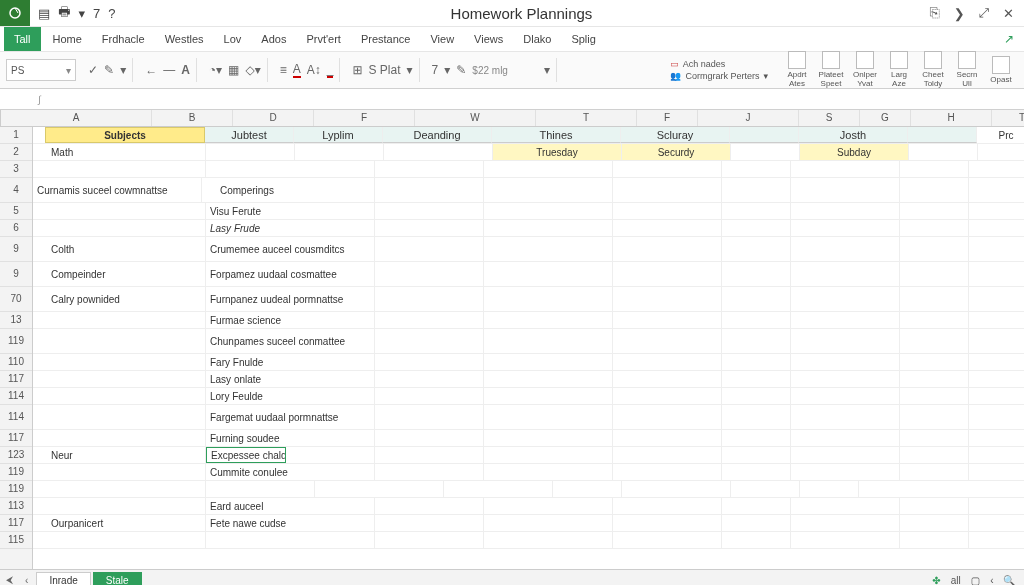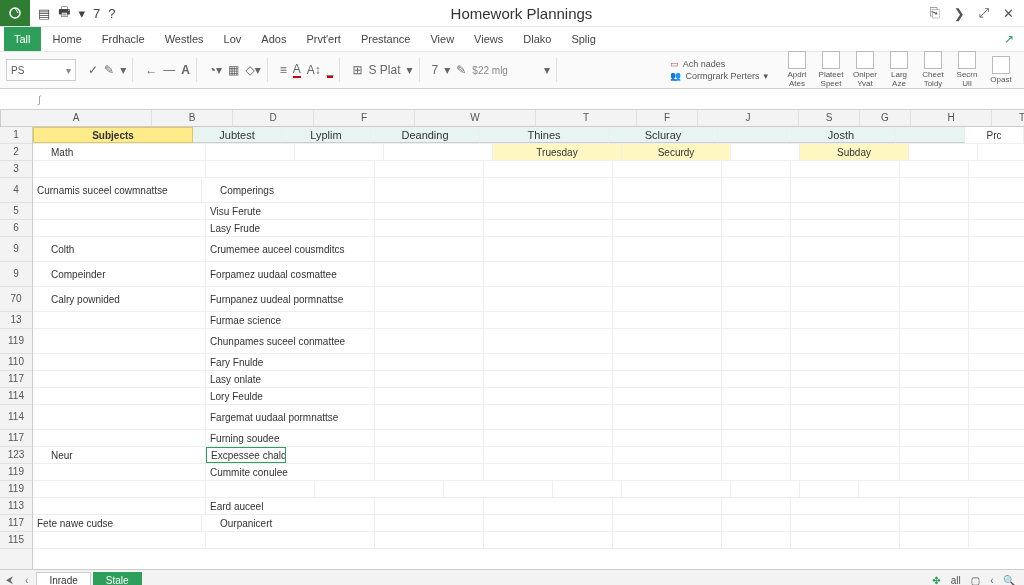--- a/index.html
+++ b/index.html
@@ -29,21 +29,21 @@
   .rowhead-spacer { width: 32px; border-right: 1px solid #ccc; background: #f3f3f3; }
   .col-head { border-right: 1px solid #e0e0e0; text-align: center; line-height: 16px; flex: 0 0 auto; }
   .body { display: flex; height: calc(100% - 16px); overflow-y: auto; }
   .row-heads { width: 32px; flex: 0 0 32px; background: #f3f3f3; border-right: 1px solid #ccc; font-size: 10px; color: #555; }
   .row-head { height: 16px; line-height: 16px; text-align: center; border-bottom: 1px solid #e0e0e0; }
   .row-head.tall { height: 24px; line-height: 24px; }
   .cells { position: relative; flex: 1; }
   .crow { display: flex; height: 16px; border-bottom: 1px solid #eee; }
   .crow.tall { height: 24px; }
   .cell { border-right: 1px solid #eee; padding: 0 4px; overflow: hidden; white-space: nowrap; font-size: 10px; display: flex; align-items: center; flex: 0 0 auto; }
-  .hdr-yellow { background: #ffeb8a; font-weight: bold; border: 1px solid #d9c96a; justify-content: center; }
+  .hdr-yellow { background: #ffeb8a; font-weight: bold; border: 1px solid #d9c96a; justify-content: center; margin-left: 12px; }
   .hdr-teal { background: #e8f4f2; border-bottom: 1px solid #ccc; justify-content: center; font-size: 11px; }
   .hdr-day { background: #fff7c2; justify-content: center; }
   .hdr-default { justify-content: center; }
   .selected-cell { border: 1px solid #2e9e5b; box-sizing: border-box; }
   .tabbar { height: 20px; background: #f3f3f3; display: flex; align-items: center; border-top: 1px solid #ccc; font-size: 10px; }
   .tabbar .nav { padding: 0 6px; color: #666; cursor: pointer; }
   .sheet-tab { padding: 2px 12px; border: 1px solid #ccc; background: #fff; margin-left: 2px; cursor: pointer; }
   .sheet-tab.active { background: #2e9e5b; color: #fff; border-color: #2e9e5b; }
   .status-right { margin-left: auto; display: flex; align-items: center; gap: 10px; padding: 0 8px; color: #555; }
   svg { display: block; }
@@ -283,21 +283,21 @@
           <div class="cell " style="width: 100px;"></div>
           <div class="cell " style="width: 120px;"></div>
           <div class="cell " style="width: 100px;"></div>
           <div class="cell " style="width: 60px;"></div>
           <div class="cell " style="width: 100px;"></div>
           <div class="cell " style="width: 60px;"></div>
           <div class="cell " style="width: 50px;"></div>
         </div>
         <div class="crow">
           <div class="cell " style="width: 150px; padding-left: 18px;"></div>
-          <div class="cell " style="width: 160px; white-space: normal; line-height: 1.1; overflow: visible;">Lasy Frude</div>
+          <div class="cell " style="width: 160px; white-space: normal; line-height: 1.1; overflow: visible; font-style: italic;">Lasy Frude</div>
           <div class="cell " style="width: 100px;"></div>
           <div class="cell " style="width: 120px;"></div>
           <div class="cell " style="width: 100px;"></div>
           <div class="cell " style="width: 60px;"></div>
           <div class="cell " style="width: 100px;"></div>
           <div class="cell " style="width: 60px;"></div>
           <div class="cell " style="width: 50px;"></div>
         </div>
         <div class="crow tall">
           <div class="cell " style="width: 150px; padding-left: 18px;">Colth</div>
@@ -447,22 +447,22 @@
           <div class="cell " style="width: 160px; white-space: normal; line-height: 1.1; overflow: visible;">Eard auceel</div>
           <div class="cell " style="width: 100px;"></div>
           <div class="cell " style="width: 120px;"></div>
           <div class="cell " style="width: 100px;"></div>
           <div class="cell " style="width: 60px;"></div>
           <div class="cell " style="width: 100px;"></div>
           <div class="cell " style="width: 60px;"></div>
           <div class="cell " style="width: 50px;"></div>
         </div>
         <div class="crow">
+          <div class="cell " style="width: 150px; padding-left: 18px;">Ourpanicert</div>
           <div class="cell " style="width: 160px; white-space: normal; line-height: 1.1; overflow: visible;">Fete nawe cudse</div>
-          <div class="cell " style="width: 150px; padding-left: 18px;">Ourpanicert</div>
           <div class="cell " style="width: 100px;"></div>
           <div class="cell " style="width: 120px;"></div>
           <div class="cell " style="width: 100px;"></div>
           <div class="cell " style="width: 60px;"></div>
           <div class="cell " style="width: 100px;"></div>
           <div class="cell " style="width: 60px;"></div>
           <div class="cell " style="width: 50px;"></div>
         </div>
         <div class="crow">
           <div class="cell " style="width: 150px; padding-left: 18px;"></div>

